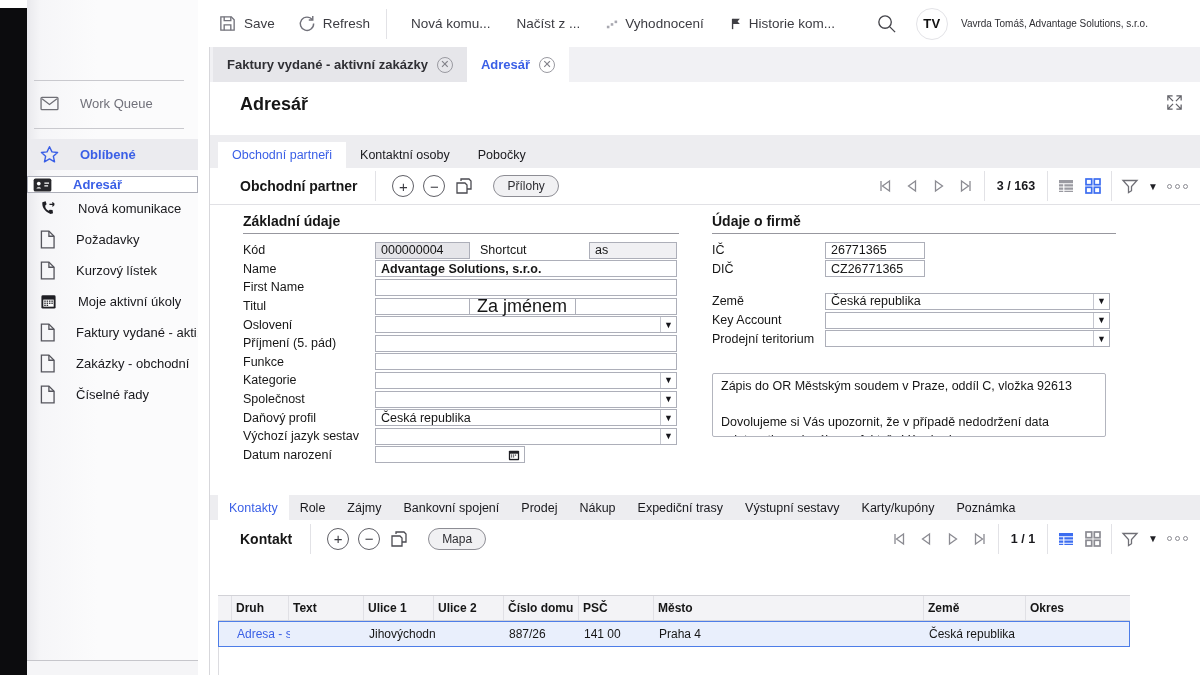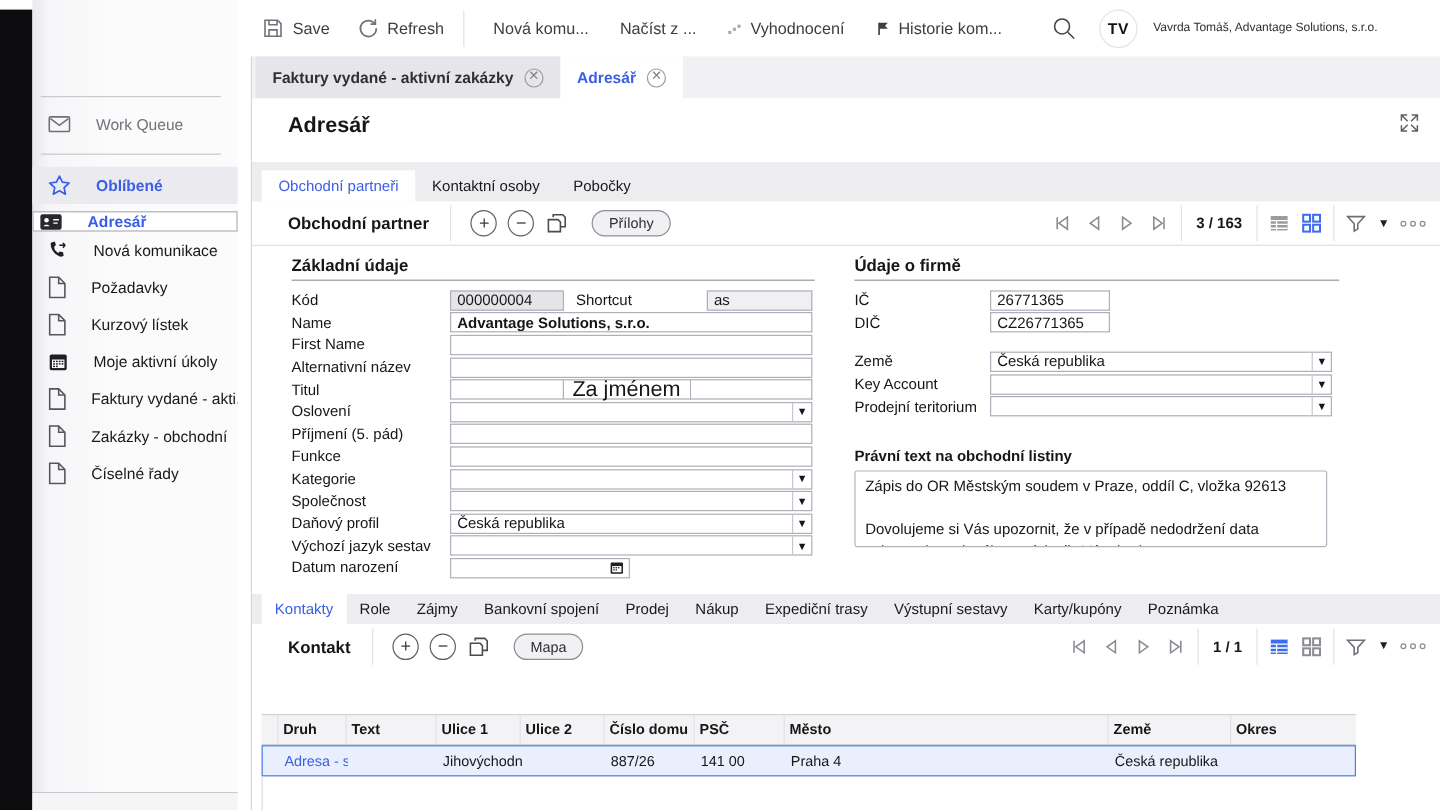--- a/index.html
+++ b/index.html
@@ -396,26 +396,20 @@
               <input class="inp bold" value="Advantage Solutions, s.r.o." style="">
             </div>
         </div>
         <div class="frow">
             <span class="flabel">First Name</span>
           <div class="fld">
               <input class="inp" style="">
             </div>
         </div>
         <div class="frow">
-            <span class="flabel">Alternativní název</span>
-          <div class="fld">
-              <input class="inp" style="">
-            </div>
-        </div>
-        <div class="frow">
             <span class="flabel">Titul</span>
           <div class="fld">
             <input class="inp" style="width: 95px; flex: 0 0 auto;">
             <span class="zjbox">Za jménem</span>
             <input class="inp" style="border-left: none;">
           </div>
         </div>
         <div class="frow">
             <span class="flabel">Oslovení</span>
           <div class="fld">
@@ -527,21 +521,20 @@
         <div class="frow">
             <span class="flabel">Prodejní teritorium</span>
           <div class="fldr">
               <div class="sel">
                 <span></span>
                 <span class="cbox">▼</span>
               </div>
             </div>
         </div>
         <div class="spacer24"></div>
-        <div class="legal-label">Právní text na obchodní listiny</div>
         <div class="legalbox">
           <div>Zápis do OR Městským soudem v Praze, oddíl C, vložka 92613</div>
           <div class="blank"></div>
           <div>Dovolujeme si Vás upozornit, že v případě nedodržení data splatnosti uvedeného na faktuře Vám budeme</div>
         </div>
       </div>
     </div>
 
     <div class="ctabbar">
       <div class="ctab active">

